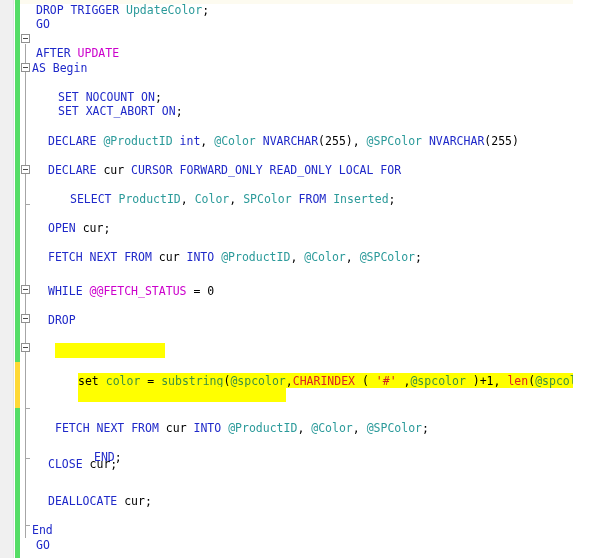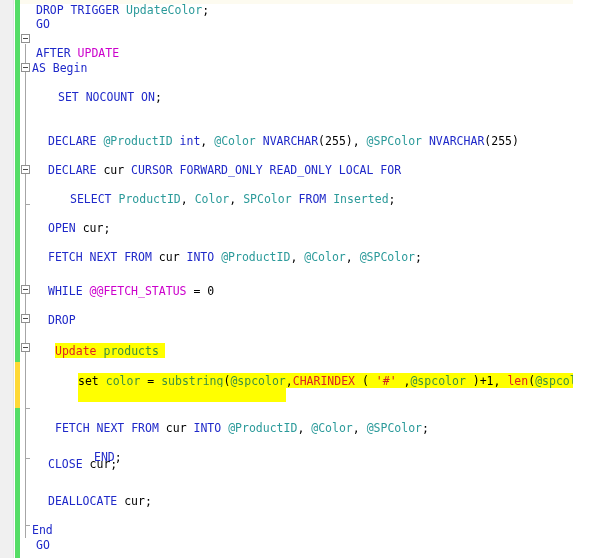--- a/index.html
+++ b/index.html
@@ -131,37 +131,37 @@
       <div class="fold-tick" style="top: 525px;"></div>
     </div>
 
   <div class="code-layer" id="code-layer">
       <div class="line" style="top: 3px; left: 36px;"><span class="kw">DROP TRIGGER </span><span class="id">UpdateColor</span><span class="pl">;</span></div>
       <div class="line" style="top: 17px; left: 36px;"><span class="kw">GO</span></div>
       <div class="line" style="top: 46px; left: 36px;"><span class="kw">AFTER </span><span class="sysf">UPDATE</span></div>
       <div class="line" style="top: 61px; left: 32px;"><span class="kw">AS Begin</span></div>
       <div class="line" style="top: 75px; left: 36px;"></div>
       <div class="line" style="top: 90px; left: 58px;"><span class="kw">SET NOCOUNT ON</span><span class="pl">;</span></div>
+      <div class="line" style="top: 104px; left: 58px;"><span class="kw">SET XACT_ABORT ON</span><span class="pl">;</span></div>
       <div class="line" style="top: 119px; left: 48px;"></div>
       <div class="line" style="top: 134px; left: 48px;"><span class="kw">DECLARE </span><span class="id">@ProductID</span><span class="pl"> </span><span class="kw">int</span><span class="pl">, </span><span class="id">@Color</span><span class="pl"> </span><span class="kw">NVARCHAR</span><span class="pl">(</span><span class="num">255</span><span class="pl">), </span><span class="id">@SPColor</span><span class="pl"> </span><span class="kw">NVARCHAR</span><span class="pl">(</span><span class="num">255</span><span class="pl">)</span></div>
       <div class="line" style="top: 148px; left: 48px;"></div>
       <div class="line" style="top: 163px; left: 48px;"><span class="kw">DECLARE </span><span class="pl">cur</span><span class="pl"> </span><span class="kw">CURSOR FORWARD_ONLY READ_ONLY LOCAL FOR</span></div>
       <div class="line" style="top: 178px; left: 70px;"></div>
       <div class="line" style="top: 192px; left: 70px;"><span class="kw">SELECT </span><span class="id">ProductID</span><span class="pl">, </span><span class="id">Color</span><span class="pl">, </span><span class="id">SPColor</span><span class="pl"> </span><span class="kw">FROM</span><span class="pl"> </span><span class="id">Inserted</span><span class="pl">;</span></div>
       <div class="line" style="top: 207px; left: 48px;"></div>
       <div class="line" style="top: 221px; left: 48px;"><span class="kw">OPEN</span><span class="pl"> cur;</span></div>
       <div class="line" style="top: 236px; left: 48px;"></div>
       <div class="line" style="top: 250px; left: 48px;"><span class="kw">FETCH NEXT FROM </span><span class="pl">cur</span><span class="pl"> </span><span class="kw">INTO</span><span class="pl"> </span><span class="id">@ProductID</span><span class="pl">, </span><span class="id">@Color</span><span class="pl">, </span><span class="id">@SPColor</span><span class="pl">;</span></div>
       <div class="line" style="top: 265px; left: 48px;"></div>
       <div class="line" style="top: 284px; left: 48px;"><span class="kw">WHILE </span><span class="sysf">@@FETCH_STATUS</span><span class="pl"> = </span><span class="num">0</span></div>
       <div class="line" style="top: 298px; left: 48px;"></div>
       <div class="line" style="top: 313px; left: 48px;"><span class="kw">DROP</span></div>
       <div class="line" style="top: 328px; left: 48px;"></div>
       <div class="hl" style="position: absolute; left: 55px; top: 343px; width: 110px; height: 15px;"></div>
-      <div class="line" style="top: 344px; left: 55px;"><span class="fn">Update</span><span class="pl"> </span><span class="gr">products</span></div>
       <div class="line" style="top: 358px; left: 55px;"></div>
       <div class="hl" style="position: absolute; left: 78px; top: 373px; width: 510px; height: 15px;"></div>
       <div class="line" style="top: 374px; left: 78px;"><span class="pl">set</span><span class="pl"> </span><span class="gr">color</span><span class="pl"> = </span><span class="gr">substring</span><span class="pl">(</span><span class="gr">@spcolor</span><span class="pl">,</span><span class="fn">CHARINDEX</span><span class="pl"> ( </span><span class="str">'#'</span><span class="pl"> ,</span><span class="gr">@spcolor</span><span class="pl"> )+</span><span class="num">1</span><span class="pl">, </span><span class="fn">len</span><span class="pl">(</span><span class="gr">@spcolor</span><span class="pl">))</span></div>
       <div class="hl" style="position: absolute; left: 78px; top: 387px; width: 208px; height: 15px;"></div>
       <div class="line" style="top: 403px; left: 48px;"></div>
       <div class="line" style="top: 421px; left: 55px;"><span class="kw">FETCH NEXT FROM </span><span class="pl">cur</span><span class="pl"> </span><span class="kw">INTO</span><span class="pl"> </span><span class="id">@ProductID</span><span class="pl">, </span><span class="id">@Color</span><span class="pl">, </span><span class="id">@SPColor</span><span class="pl">;</span></div>
       <div class="line" style="top: 436px; left: 48px;"></div>
       <div class="line" style="top: 450px; left: 48px; margin-left: 46px;"><span class="kw">END</span><span class="pl">;</span></div>
       <div class="line" style="top: 465px; left: 48px;"></div>
       <div class="line" style="top: 457px; left: 48px;"><span class="kw">CLOSE</span><span class="pl"> cur;</span></div>

